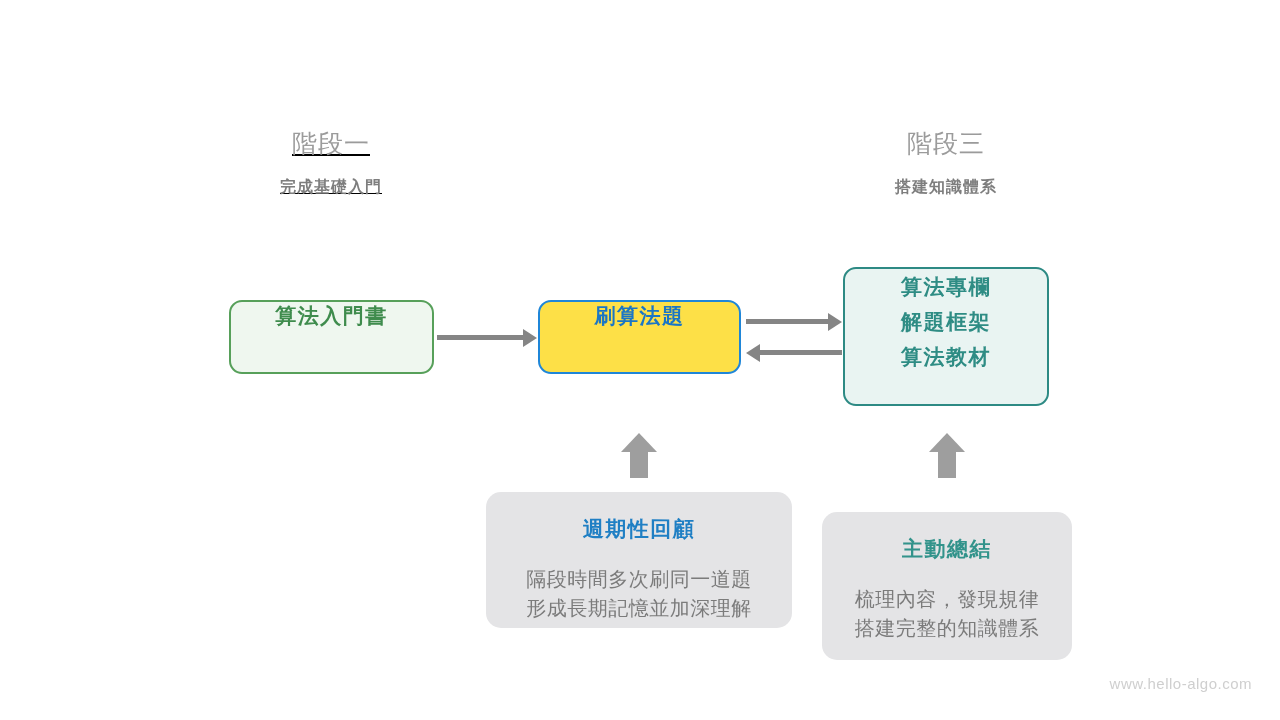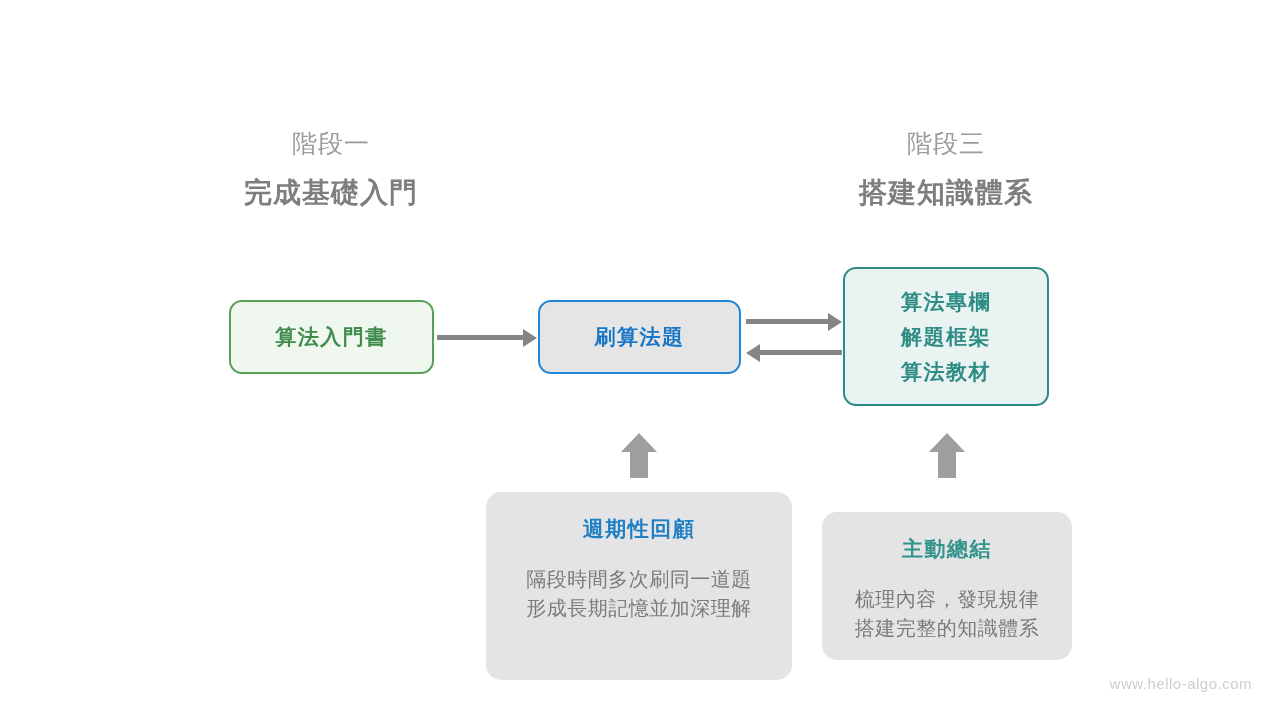--- a/index.html
+++ b/index.html
@@ -29,54 +29,54 @@
   }
   .stage-title {
     font-size: 25px;
     color: #9b9b9b;
     font-weight: 400;
     letter-spacing: 1px;
     line-height: 1;
   }
   .stage-sub {
     margin-top: 23px;
-    font-size: 28px;
+    font-size: 16px;
     color: #7e7e7e;
     font-weight: bold;
     letter-spacing: 1px;
     line-height: 1;
   }
-  #stage-col-1 { left: 201px; top: 131px; }
+  #stage-col-1 { left: 201px; top: 131px; text-decoration: underline; }
   #stage-col-2 { left: 509px; top: 131px; }
   #stage-col-3 { left: 816px; top: 131px; }
 
   
   .node {
     position: absolute;
     box-sizing: border-box;
     border-radius: 13px;
     border-width: 2px;
     border-style: solid;
     display: flex;
     flex-direction: column;
     align-items: center;
-    justify-content: center;
+    justify-content: flex-start;
     font-weight: bold;
     font-size: 21px;
     letter-spacing: 1.5px;
   }
   #node-intro-book {
     left: 229px; top: 300px; width: 205px; height: 74px;
     background: #eff7ef;
     border-color: #57a05a;
     color: #3f8c4d;
   }
   #node-practice {
     left: 538px; top: 300px; width: 203px; height: 74px;
-    background: #e5e5e5;
+    background: #fde047;
     border-color: #1f86d8;
     color: #1a76c6;
   }
   #node-knowledge {
     left: 843px; top: 267px; width: 206px; height: 139px;
     background: #e9f4f2;
     border-color: #2d8a84;
     color: #2e8c84;
   }
   #node-knowledge .line { line-height: 1; margin: 7px 0; }
@@ -139,21 +139,21 @@
   .card {
     position: absolute;
     box-sizing: border-box;
     background: #e4e4e6;
     border-radius: 15px;
     display: flex;
     flex-direction: column;
     align-items: center;
     padding-top: 26px;
   }
-  #card-review { left: 486px; top: 492px; width: 306px; height: 188px; }
+  #card-review { left: 486px; top: 492px; width: 306px; height: 136px; }
   #card-summary { left: 822px; top: 512px; width: 250px; height: 148px; }
   .card-title {
     font-size: 21px;
     font-weight: bold;
     letter-spacing: 1.5px;
     line-height: 1;
   }
   #card-review .card-title { color: #1f7fc4; }
   #card-summary .card-title { color: #32938b; }
   .card-body {

